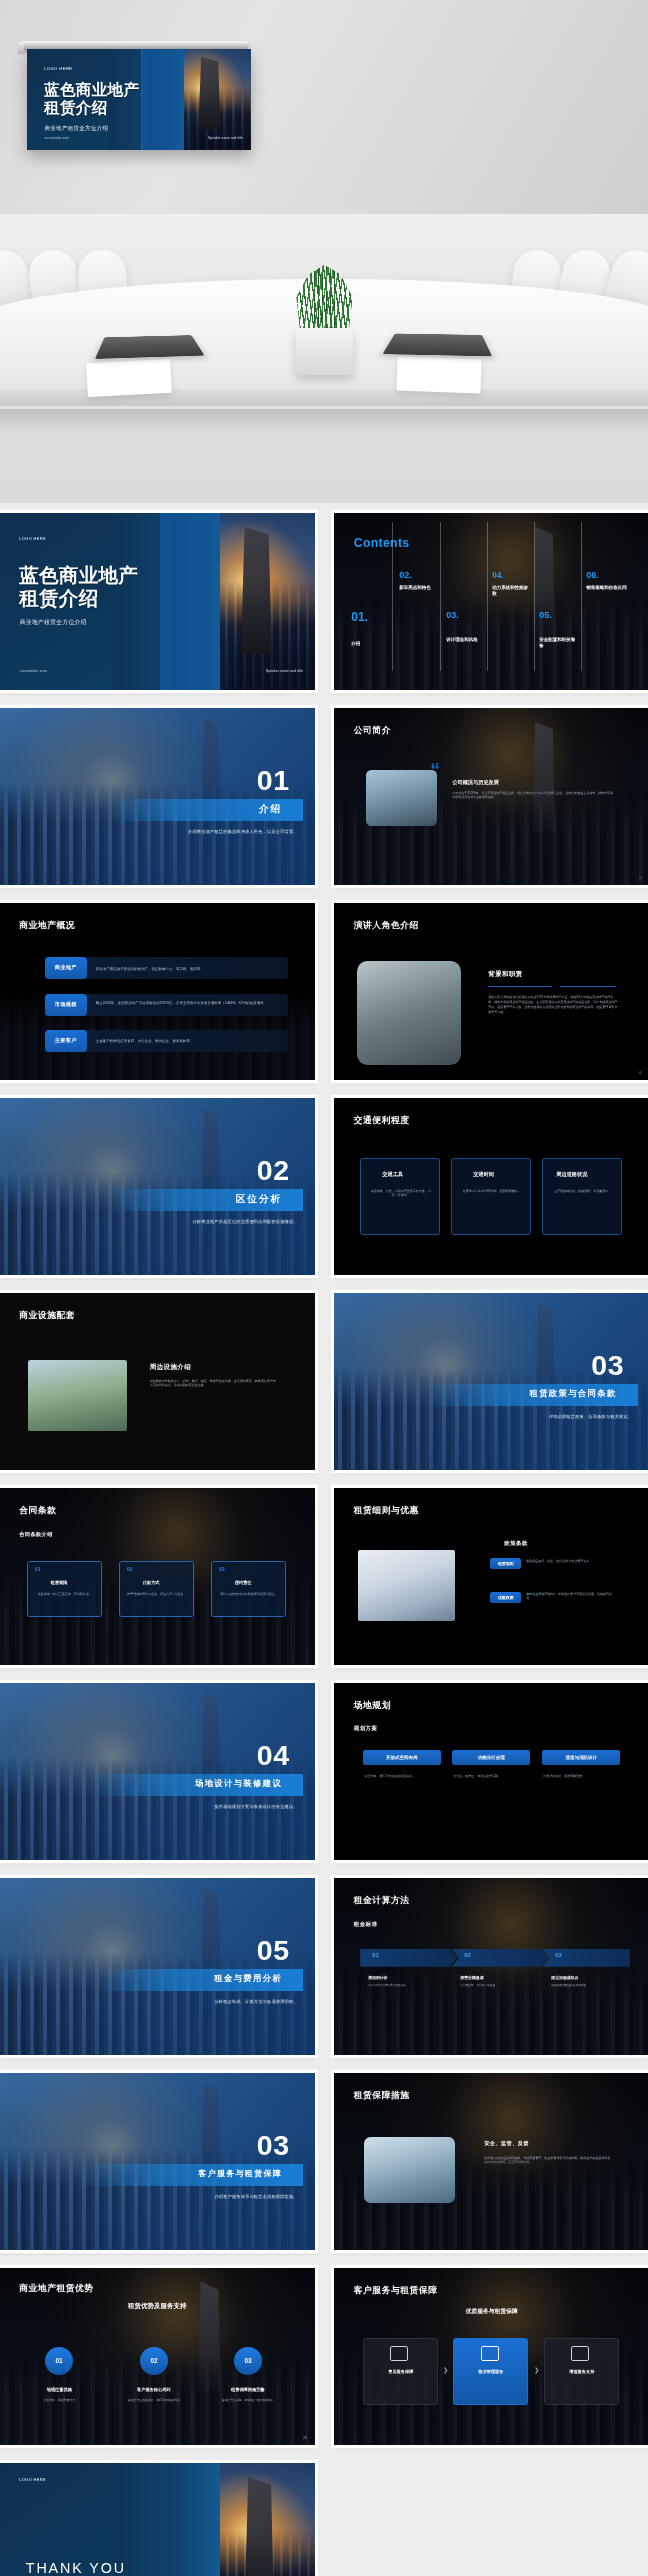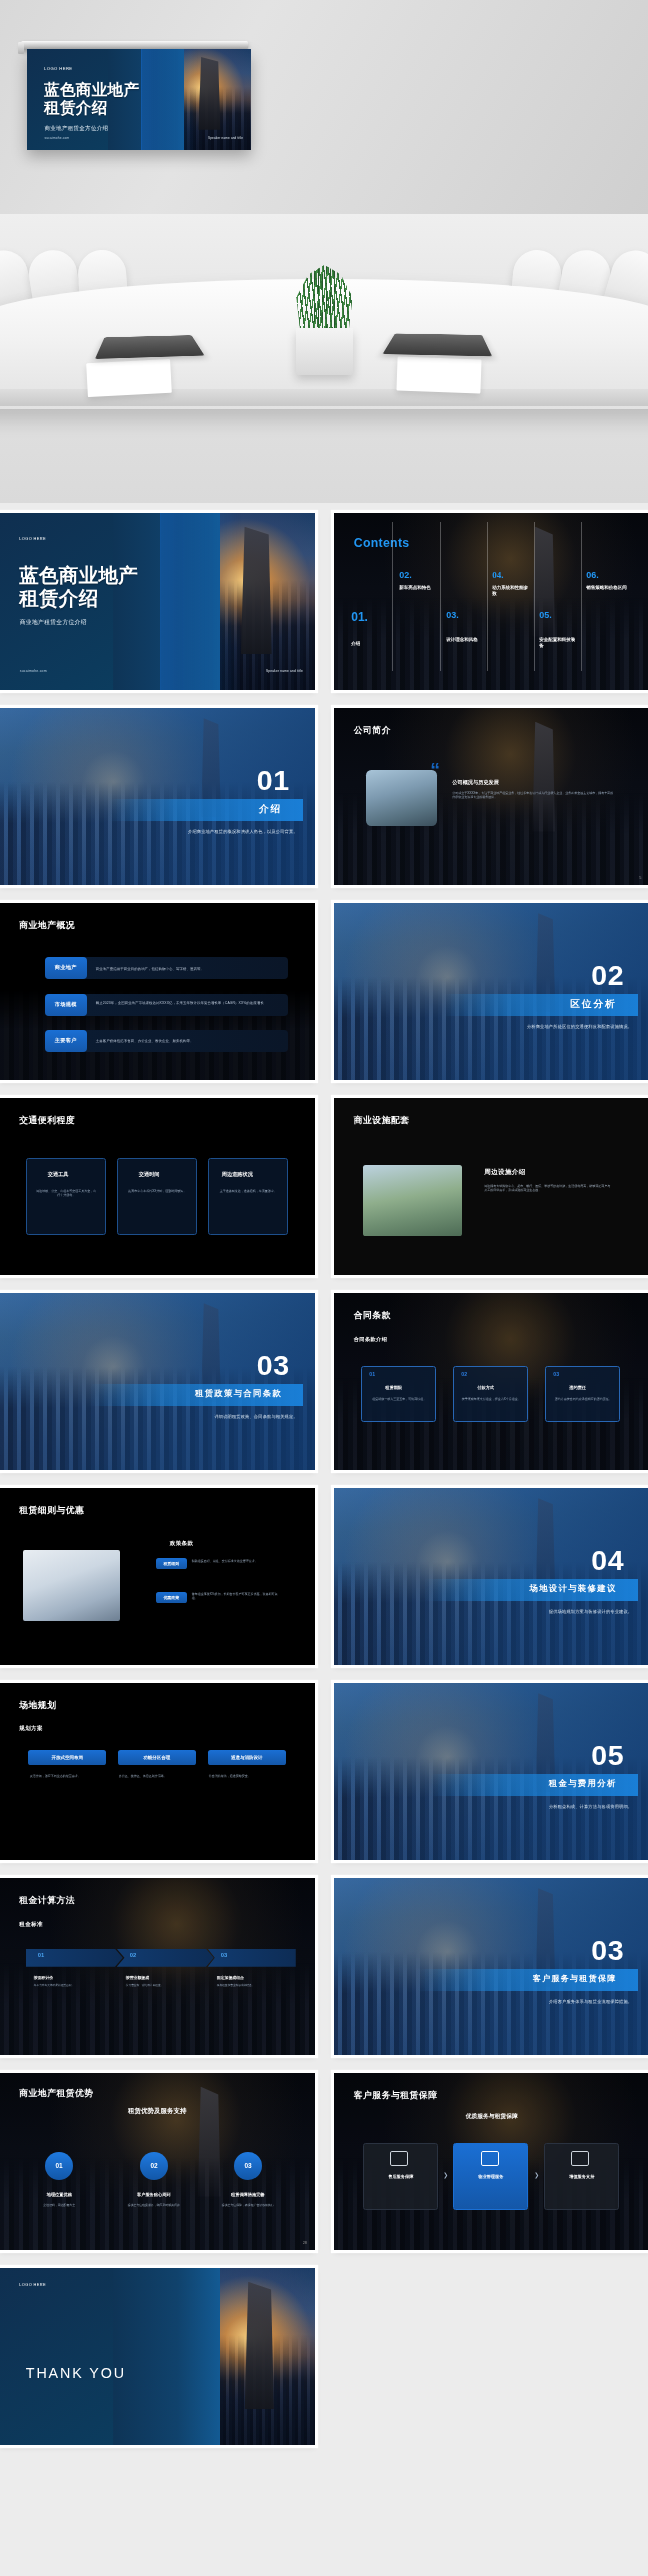--- a/index.html
+++ b/index.html
@@ -334,20 +334,31 @@
 
     <div class="row-item" style="left:45px;top:91px;width:243px;"></div>
     <div class="row-tag" style="left:45px;top:91px;">市场规模</div>
     <div class="row-text" style="left:96px;top:98px;width:188px;">截止2023年，全国商业地产市场规模达到XXXX亿，未来五年预计以年复合增长率（CAGR）XX%的速度增长</div>
 
     <div class="row-item" style="left:45px;top:127px;width:243px;"></div>
     <div class="row-tag" style="left:45px;top:127px;">主要客户</div>
     <div class="row-text" style="left:96px;top:136px;width:182px;">主要客户群体包括零售商、办公企业、餐饮企业、服务机构等。</div>
   </div>
 
+  <div class="slide">
+    <div style="position:absolute;inset:0;background:#000;"></div>
+    <div class="s-title">演讲人角色介绍</div>
+    <div style="position:absolute;left:23px;top:58px;width:104px;height:104px;border-radius:10.4px;
+      background:linear-gradient(160deg,#b9c6c9 0%,#8e9ca4 28%,#6c7b80 52%,#55626a 78%,#3e4b52 100%);"></div>
+    <div class="s-sub" style="position:absolute;left:154px;top:67px;">背景和职责</div>
+    <div style="position:absolute;left:154px;top:83px;width:64px;height:1.3px;background:#1a5fb4;"></div>
+    <div style="position:absolute;left:226px;top:83px;width:56px;height:1.3px;background:#1a5fb4;"></div>
+    <div style="position:absolute;left:154px;top:92px;width:130px;color:#a9b6c4;font-size:3px;line-height:1.65;">演讲人背景和经验我们的演讲人毕业于XX大学的房地产专业，并在XX公司担任商业地产经理多年，拥有丰富的商业地产租赁经验。主要职责演讲人负责商业地产的租赁业务，工作包括商业地产开发、租赁管理等多方面。业务范围演讲人负责的业务范围包括商业地产的招商、租赁管理和客户服务等方面。</div>
+    <div class="pg">6</div>
+  </div>
 
   <div class="slide">
     <div class="sky-blue">
         <div class="tower"></div>
       </div>
     <div class="blue-veil"></div>
     <div class="sec-num">02</div>
     <div class="sec-band">
         <span>区位分析</span>
       </div>
@@ -491,20 +502,28 @@
         <div class="tower"></div>
       </div>
     <div class="blue-veil"></div>
     <div class="sec-num">03</div>
     <div class="sec-band" style="width:221px;">
         <span style="font-size:8px;letter-spacing:1.3px;">客户服务与租赁保障</span>
       </div>
     <div class="sec-desc">介绍客户服务体系与租赁全流程保障措施。</div>
   </div>
 
+  <div class="slide">
+    <div class="sky-dark" style="opacity:.92;"></div>
+    <div class="s-title">租赁保障措施</div>
+    <div style="position:absolute;left:30px;top:64px;width:91px;height:66px;border-radius:6.5px;
+      background:linear-gradient(165deg,#cfe0ea 0%,#9fb8c8 38%,#7494a8 66%,#4e6b7e 100%);"></div>
+    <div class="s-sub" style="position:absolute;left:150px;top:67px;font-size:5.2px;">安全、监管、反馈</div>
+    <div style="position:absolute;left:150px;top:83px;width:127px;color:#a3b1c0;font-size:3px;line-height:1.6;">提供全方位的租赁保障措施，包括安全管理、物业监管与客户反馈机制，确保租户在租赁期间权益得到充分保障，运营无后顾之忧。</div>
+  </div>
 
 
   <div class="slide">
     <div class="sky-dark">
         <div class="tower"></div>
       </div>
     <div class="s-title" style="top:15.6px;">商业地产租赁优势</div>
     <div class="center-title" style="top:34px;font-size:6.5px;">租赁优势及服务支持</div>
 
     <div class="circ" style="left:45px;top:79px;">01</div>

